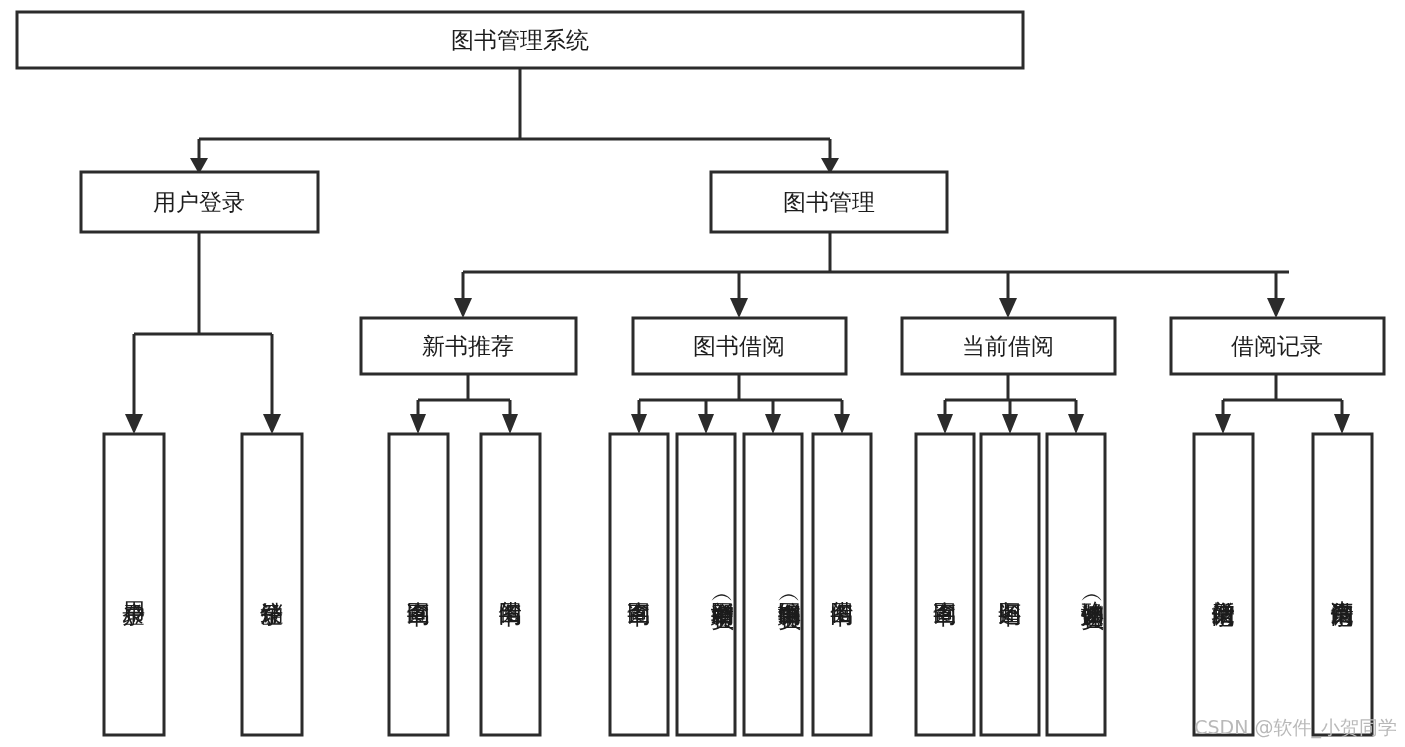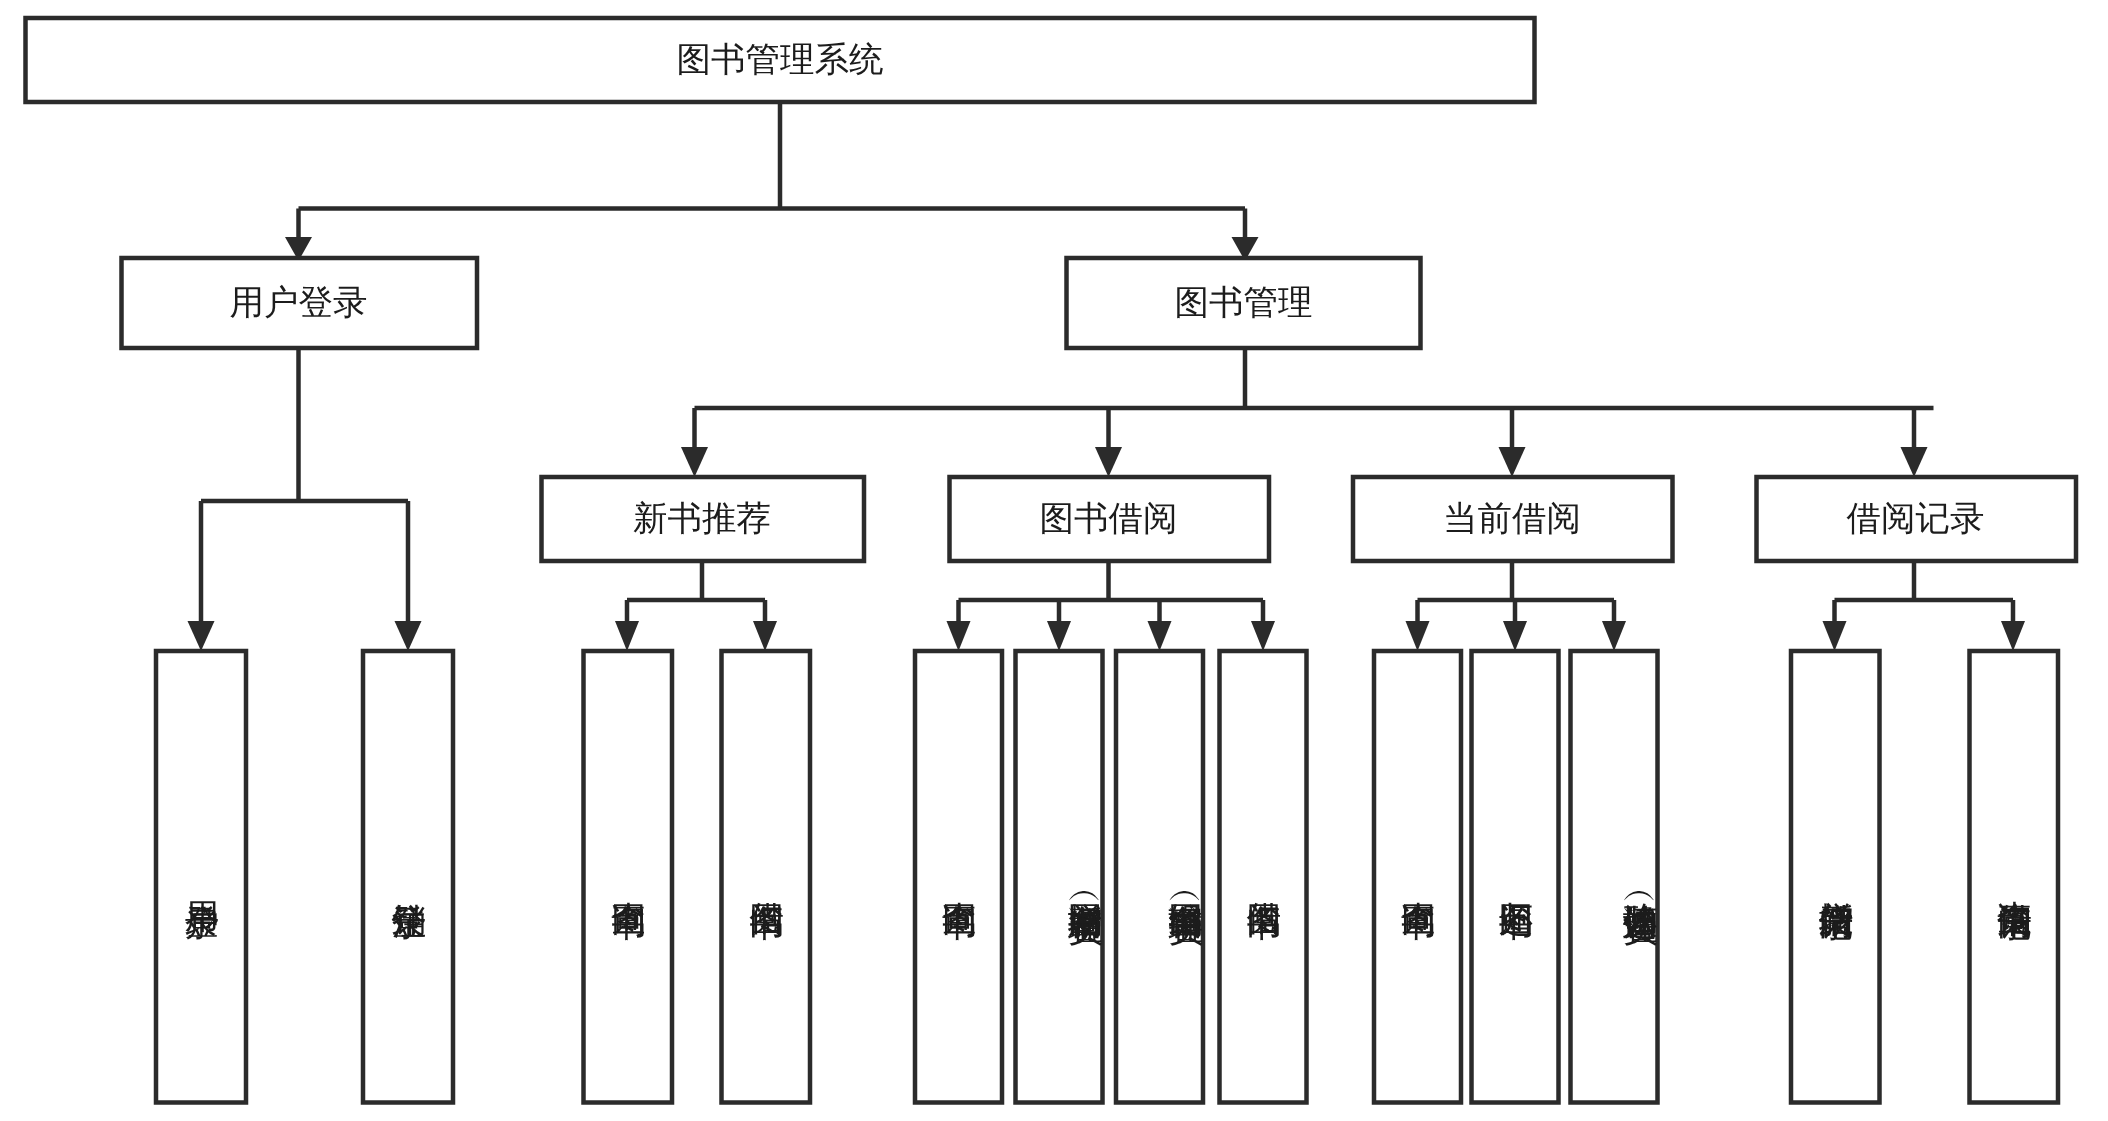--- a/index.html
+++ b/index.html
@@ -223,13 +223,14 @@
   <div class="vlabel" style="left:744px; top:434px; width:58px; height:301px; align-items:flex-start; padding-top:6px; box-sizing:border-box;">编辑图书（管理员）</div>
   <div class="vlabel" style="left:813px; top:434px; width:58px; height:301px;">借阅图书</div>
 
   <div class="vlabel" style="left:916px; top:434px; width:58px; height:301px;">查询图书</div>
   <div class="vlabel" style="left:981px; top:434px; width:58px; height:301px;">归还图书</div>
   <div class="vlabel" style="left:1047px; top:434px; width:58px; height:301px; align-items:flex-start; padding-top:6px; box-sizing:border-box;">确认归还（管理员）</div>
 
   <div class="vlabel" style="left:1194px; top:434px; width:59px; height:301px;">新增借阅记录</div>
   <div class="vlabel" style="left:1313px; top:434px; width:59px; height:301px;">查询借阅记录</div>
 
+  <div class="watermark">CSDN @软件_小贺同学</div>
 </div>
 
 </body></html>

